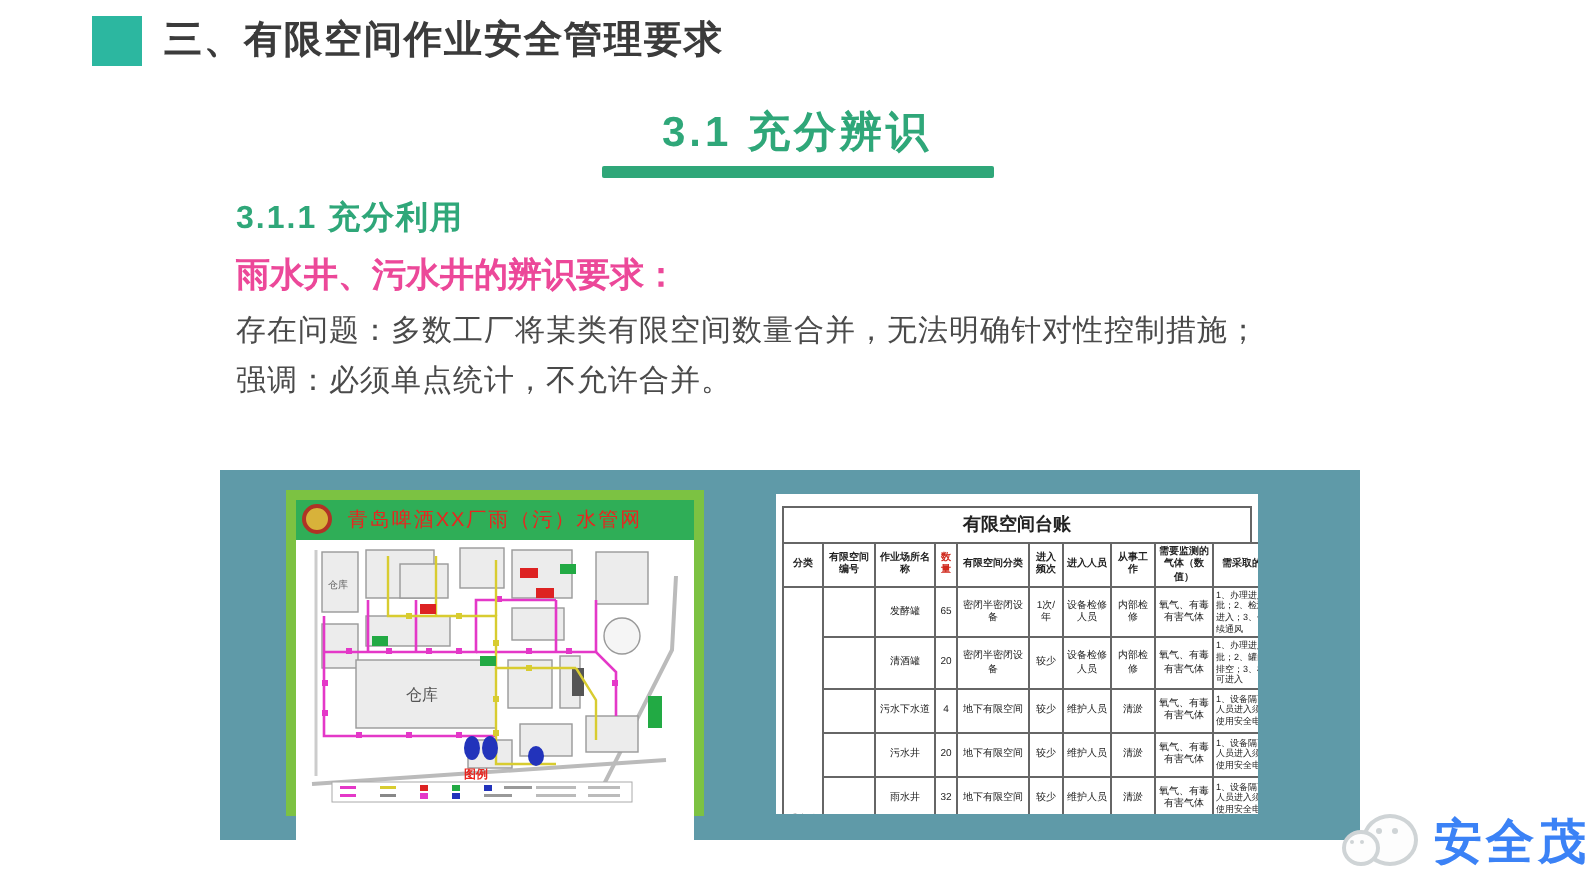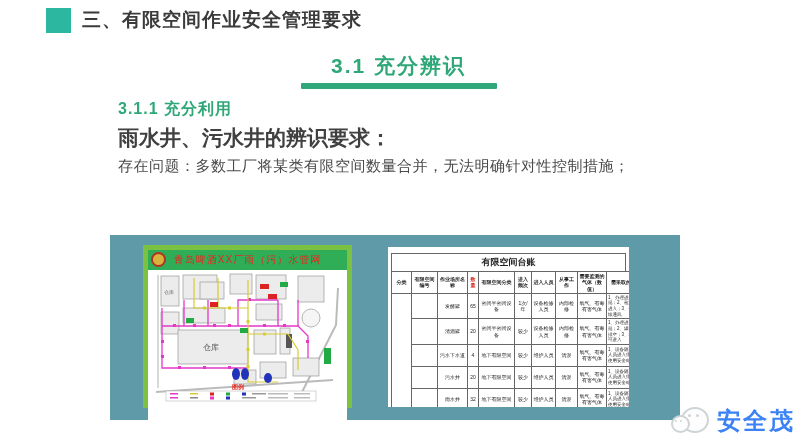--- a/index.html
+++ b/index.html
@@ -12,21 +12,21 @@
   .title-row{position:absolute;left:10px;top:7px;display:flex;align-items:center;gap:11px;margin-left:36px;}
   .title-square{width:25px;height:25px;background:#2cb7a0;}
   .slide-title{font-size:19px;font-weight:bold;color:#3b3b3b;letter-spacing:1px;}
   
   .section-wrap{position:absolute;left:0;top:52px;width:100%;text-align:center;}
   .section-heading{display:inline-block;font-size:21px;font-weight:bold;color:#2fa779;letter-spacing:2px;}
   .section-underline{width:196px;height:6px;background:#2fa779;margin:3px auto 0 auto;border-radius:1px;}
   
   .content{position:absolute;left:118px;top:99px;width:600px;}
   .sub-heading{font-size:16px;font-weight:bold;color:#2fa779;letter-spacing:1px;margin-bottom:6px;}
-  .lead{font-size:21px;font-weight:bold;color:#404040;margin-bottom:4px;line-height:23px;}
+  .lead{font-size:17px;font-weight:bold;color:#ec4899;margin-bottom:4px;line-height:23px;}
   .body-line{font-size:15px;color:#4a4a4a;line-height:25px;letter-spacing:0.5px;}
   
   .panel{position:absolute;left:110px;top:235px;width:570px;height:185px;background:#5f9aa8;}
   
   .map{position:absolute;left:33px;top:10px;width:209px;height:163px;
        border:5px solid #7cc242;background:#ffffff;box-sizing:border-box;}
   .map-header{height:20px;background:#2fae57;display:flex;align-items:center;position:relative;}
   .map-logo{position:absolute;left:3px;top:2px;width:15px;height:15px;border-radius:50%;
             background:#d8b23a;border:2px solid #b03326;box-sizing:border-box;}
   .map-title{flex:1;text-align:center;font-size:10px;font-weight:normal;color:#e8251f;letter-spacing:1px;}
@@ -65,20 +65,21 @@
 
 <div class="section-wrap">
   <div class="section-heading">3.1  充分辨识</div>
   <div class="section-underline"></div>
 </div>
 
 <div class="content">
   <div class="sub-heading">3.1.1  充分利用</div>
   <div class="lead">雨水井、污水井的辨识要求：</div>
   <div class="body-line">存在问题：多数工厂将某类有限空间数量合并，无法明确针对性控制措施；</div>
+  <div class="body-line">强调：必须单点统计，不允许合并。</div>
 </div>
 
 <div class="panel">
 
   <div class="map">
     <div class="map-header">
       <div class="map-logo"></div>
       <div class="map-title">青岛啤酒XX厂雨（污）水管网</div>
     </div>
     <div class="map-body">

